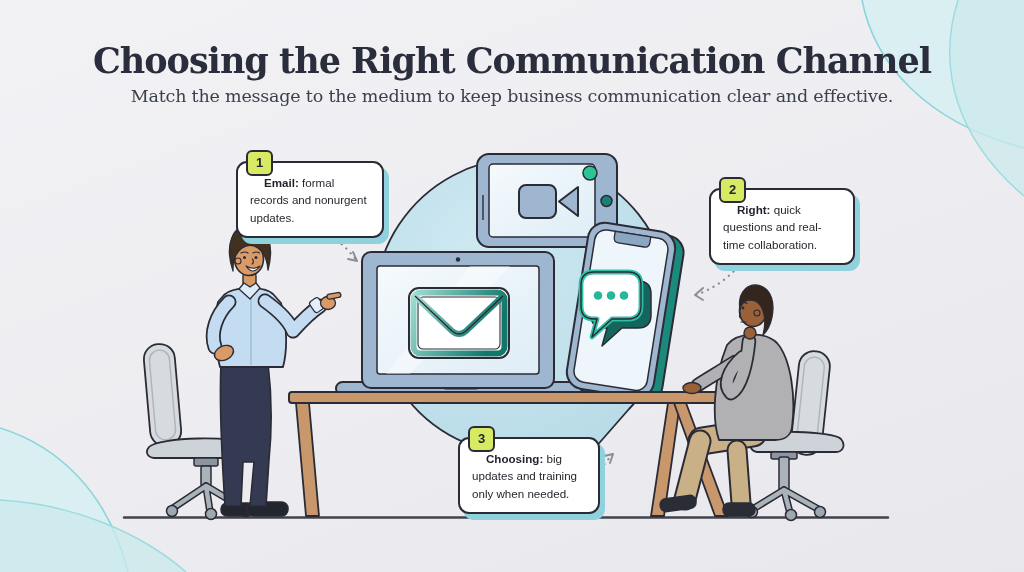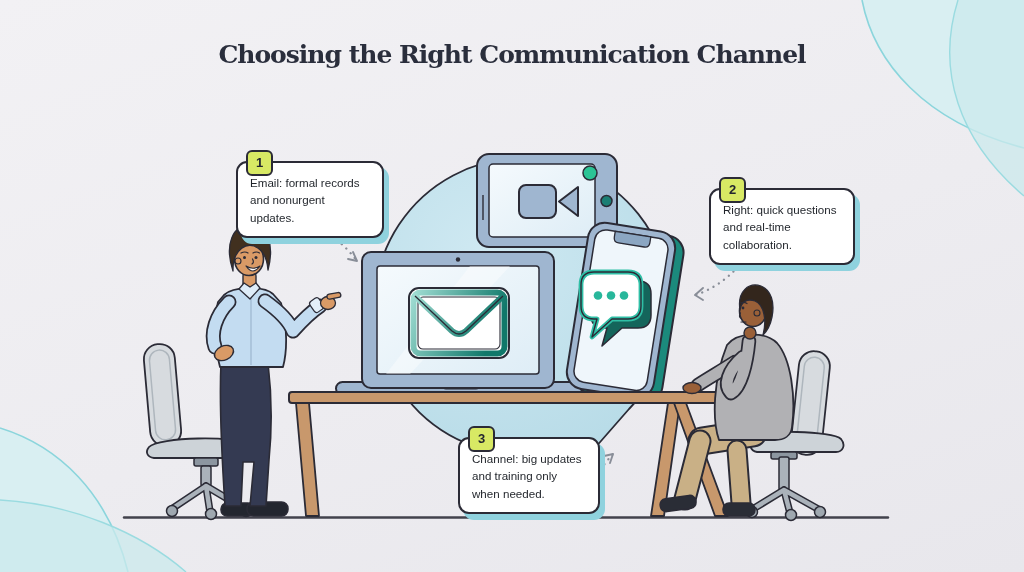--- a/index.html
+++ b/index.html
@@ -1,32 +1,32 @@
 <!DOCTYPE html>
 <html><head>
 <meta charset="utf-8">
 <style>
   html,body{margin:0;padding:0;background:#DDDCE2;}
   #stage{position:relative;width:1024px;height:572px;margin:0 auto;overflow:hidden;
          background:linear-gradient(160deg,#F2F1F4 0%,#EDECF0 55%,#E8E7EC 100%);
          font-family:"Liberation Sans",sans-serif;}
   #scene{position:absolute;left:0;top:0;z-index:1;}
   .hdr{position:absolute;left:0;width:100%;text-align:center;z-index:4;}
-  .title{top:40px;font-family:"DejaVu Serif",serif;font-weight:bold;font-size:25px;
+  .title{top:40px;font-family:"DejaVu Serif",serif;font-weight:bold;font-size:35px;
          letter-spacing:-1px;color:#2A2E3C;}
   .subtitle{top:86px;font-family:"DejaVu Serif",serif;font-size:17.5px;
          letter-spacing:-0.2px;color:#3B404E;}
   .card{position:absolute;z-index:5;background:#FFFFFF;border:2.2px solid #2B2B36;
         border-radius:11px;box-shadow:5px 6px 0 0 #8FD2DE;padding:11px 12px 10px 12px;
         font-size:11.6px;line-height:1.5;color:#1F2329;}
   .card .num{position:absolute;top:-13px;left:8px;width:23px;height:22px;
         background:#D8E964;border:2.2px solid #2B2B36;border-radius:6px;
         display:flex;align-items:center;justify-content:center;
         font-weight:bold;font-size:13px;color:#23262F;}
-  .card b{font-weight:normal;}
+  .card b{font-weight:bold;margin-left:14px;}
   #card-1{left:236px;top:161px;width:120px;}
   #card-2{left:709px;top:188px;width:118px;}
   #card-3{left:458px;top:437px;width:114px;}
 </style>
 </head>
 <body>
 
 <div id="stage">
 
   <svg id="scene" width="1024" height="572" viewBox="0 0 1024 572">
@@ -204,27 +204,28 @@
       <path d="M 738 267 Q 718 288 695 295" fill="none" stroke="#898E98" stroke-width="2.3" stroke-linecap="round" stroke-dasharray="0.1 6.2"></path>
       <path d="M 695 295 L 703 288 M 695 295 L 703 300" fill="none" stroke="#898E98" stroke-width="1.9" stroke-linecap="round"></path>
     </g>
     <g>
       <path d="M 594 480 Q 602 466 613 454" fill="none" stroke="#898E98" stroke-width="2.3" stroke-linecap="round" stroke-dasharray="0.1 6.2"></path>
       <path d="M 613 454 L 604 456 M 613 454 L 610 463" fill="none" stroke="#898E98" stroke-width="1.9" stroke-linecap="round"></path>
     </g>
   </svg>
 
   <div class="hdr title">Choosing the Right Communication Channel</div>
+  <div class="hdr subtitle">Match the message to the medium to keep business communication clear and effective.</div>
 
   <div class="card" id="card-1">
     <div class="num">1</div>
     <b>Email:</b><span> formal records and nonurgent updates.</span>
   </div>
   <div class="card" id="card-2">
     <div class="num">2</div>
     <b>Right:</b><span> quick questions and real-time collaboration.</span>
   </div>
   <div class="card" id="card-3">
     <div class="num">3</div>
-    <b>Channel:</b><span> big updates and training only when needed.</span>
+    <b>Choosing:</b><span> big updates and training only when needed.</span>
   </div>
 
 </div>
 
 </body></html>

